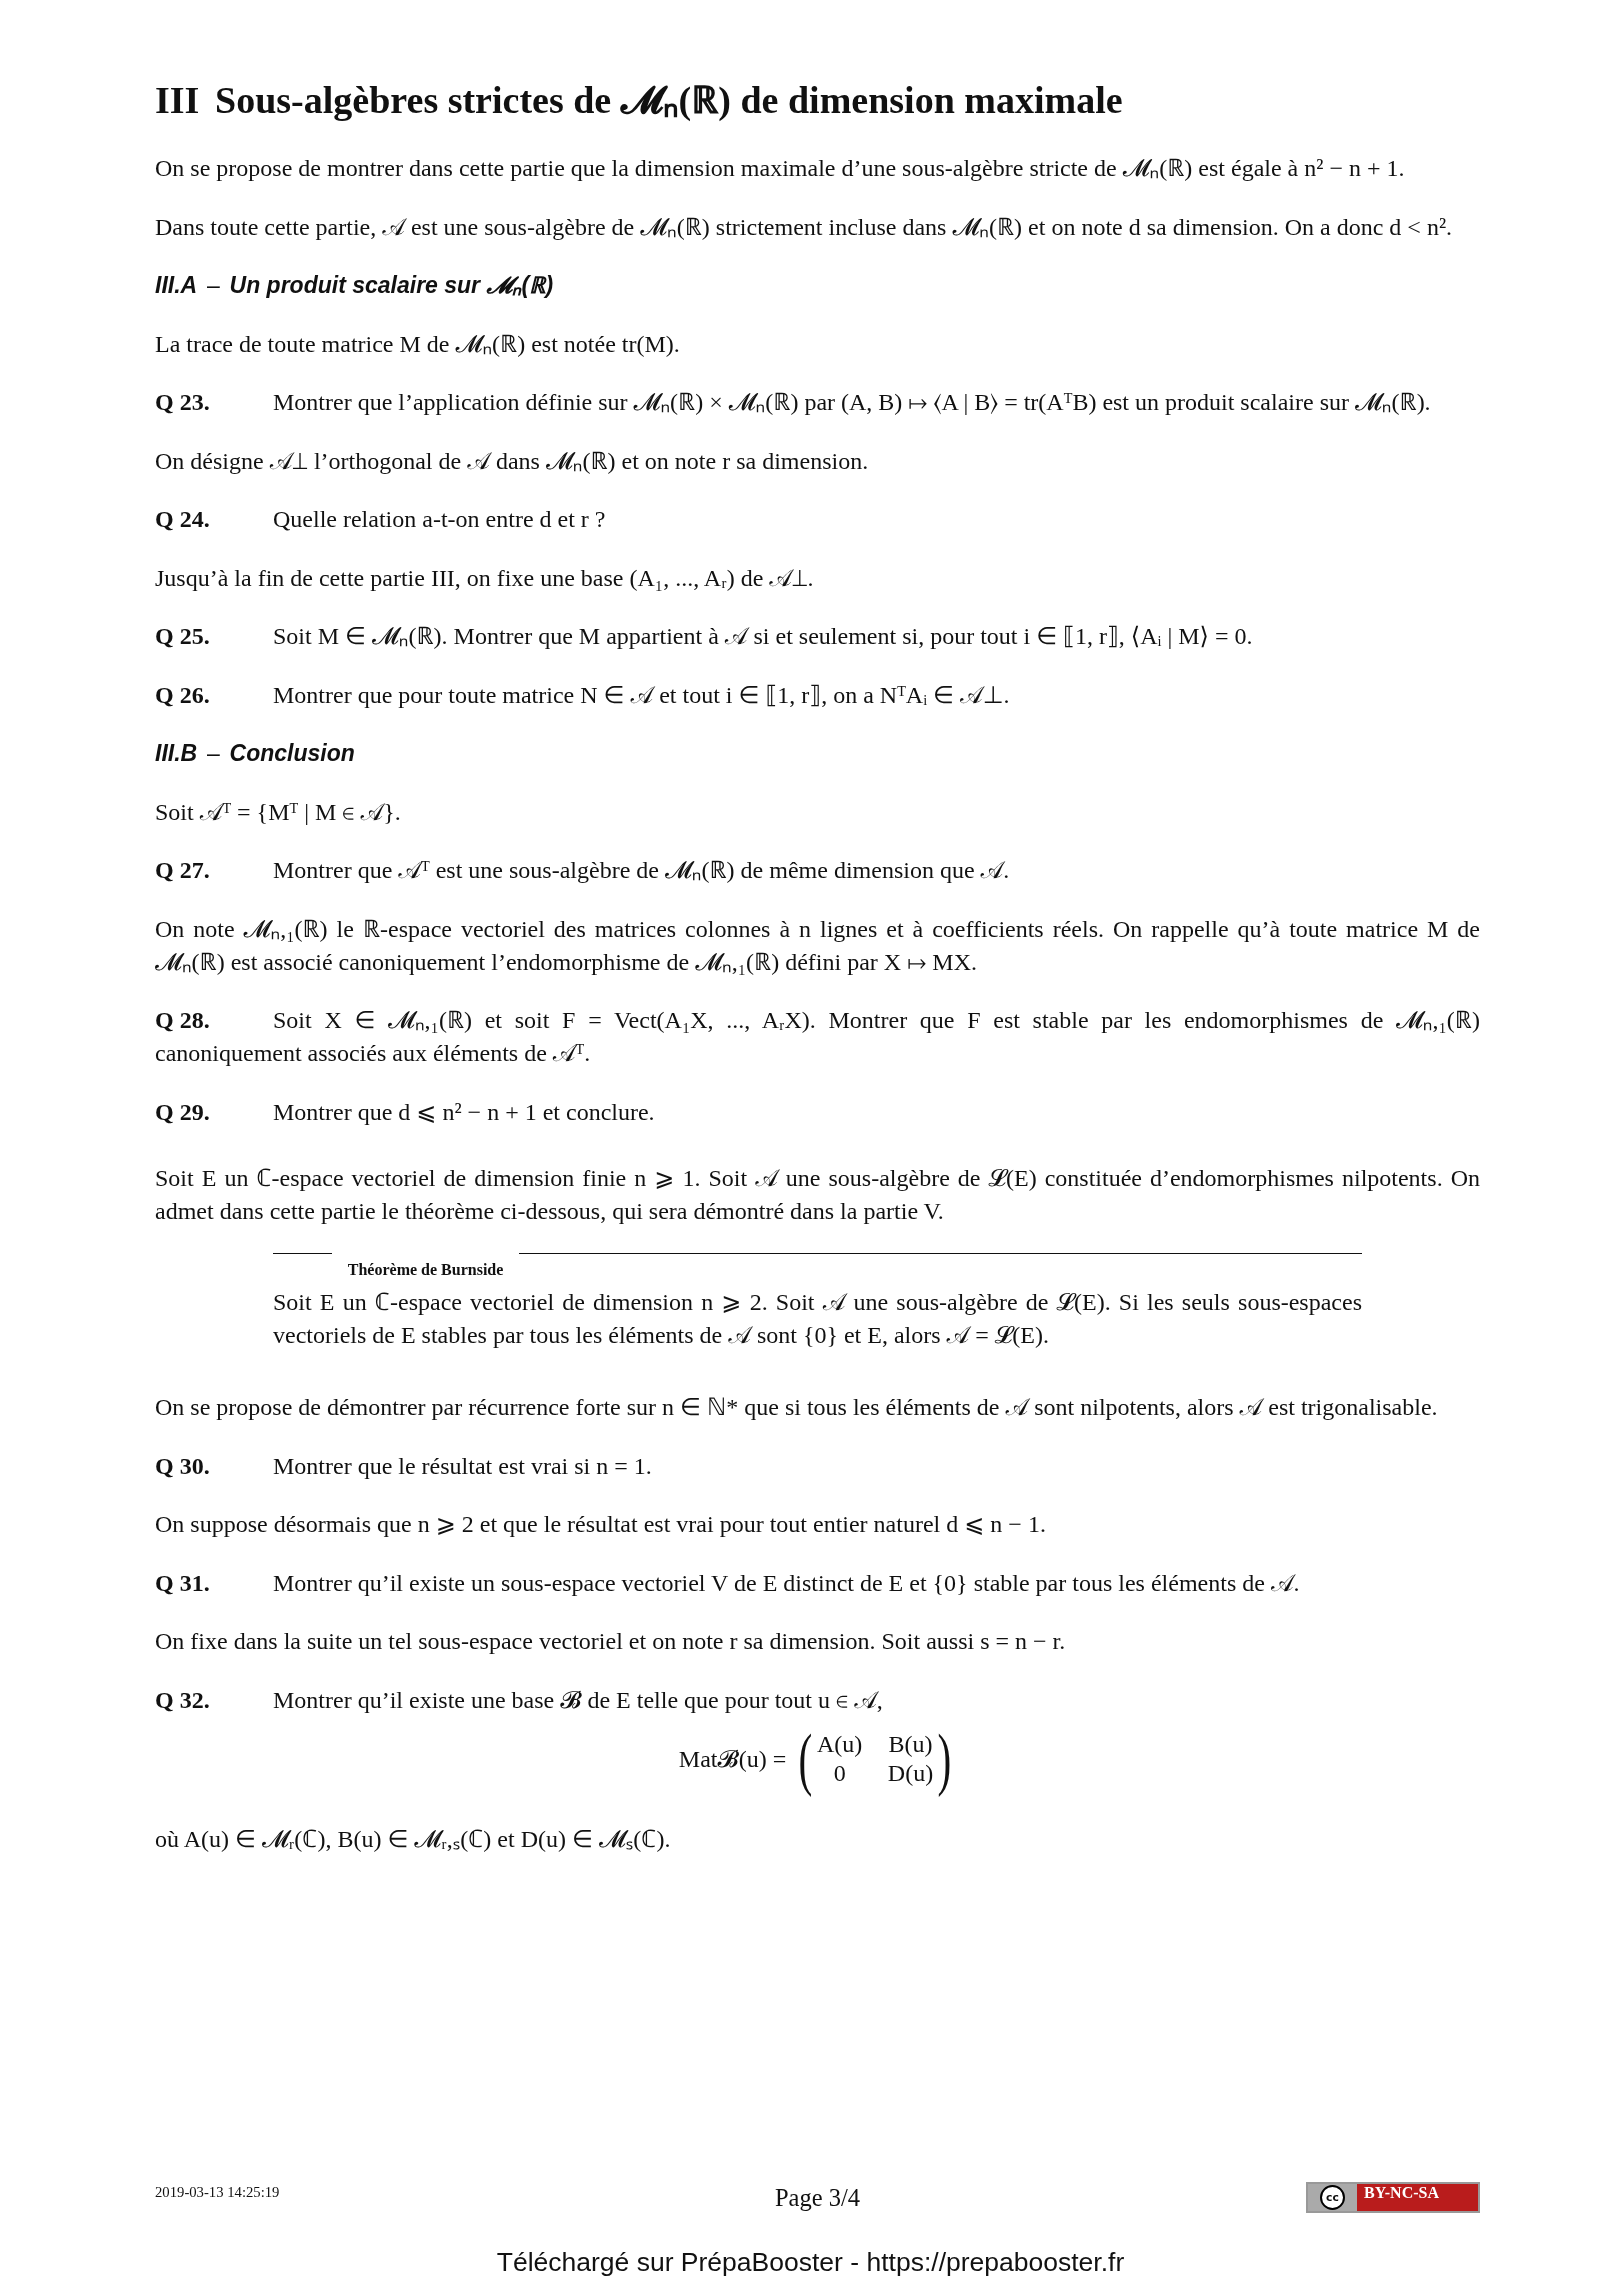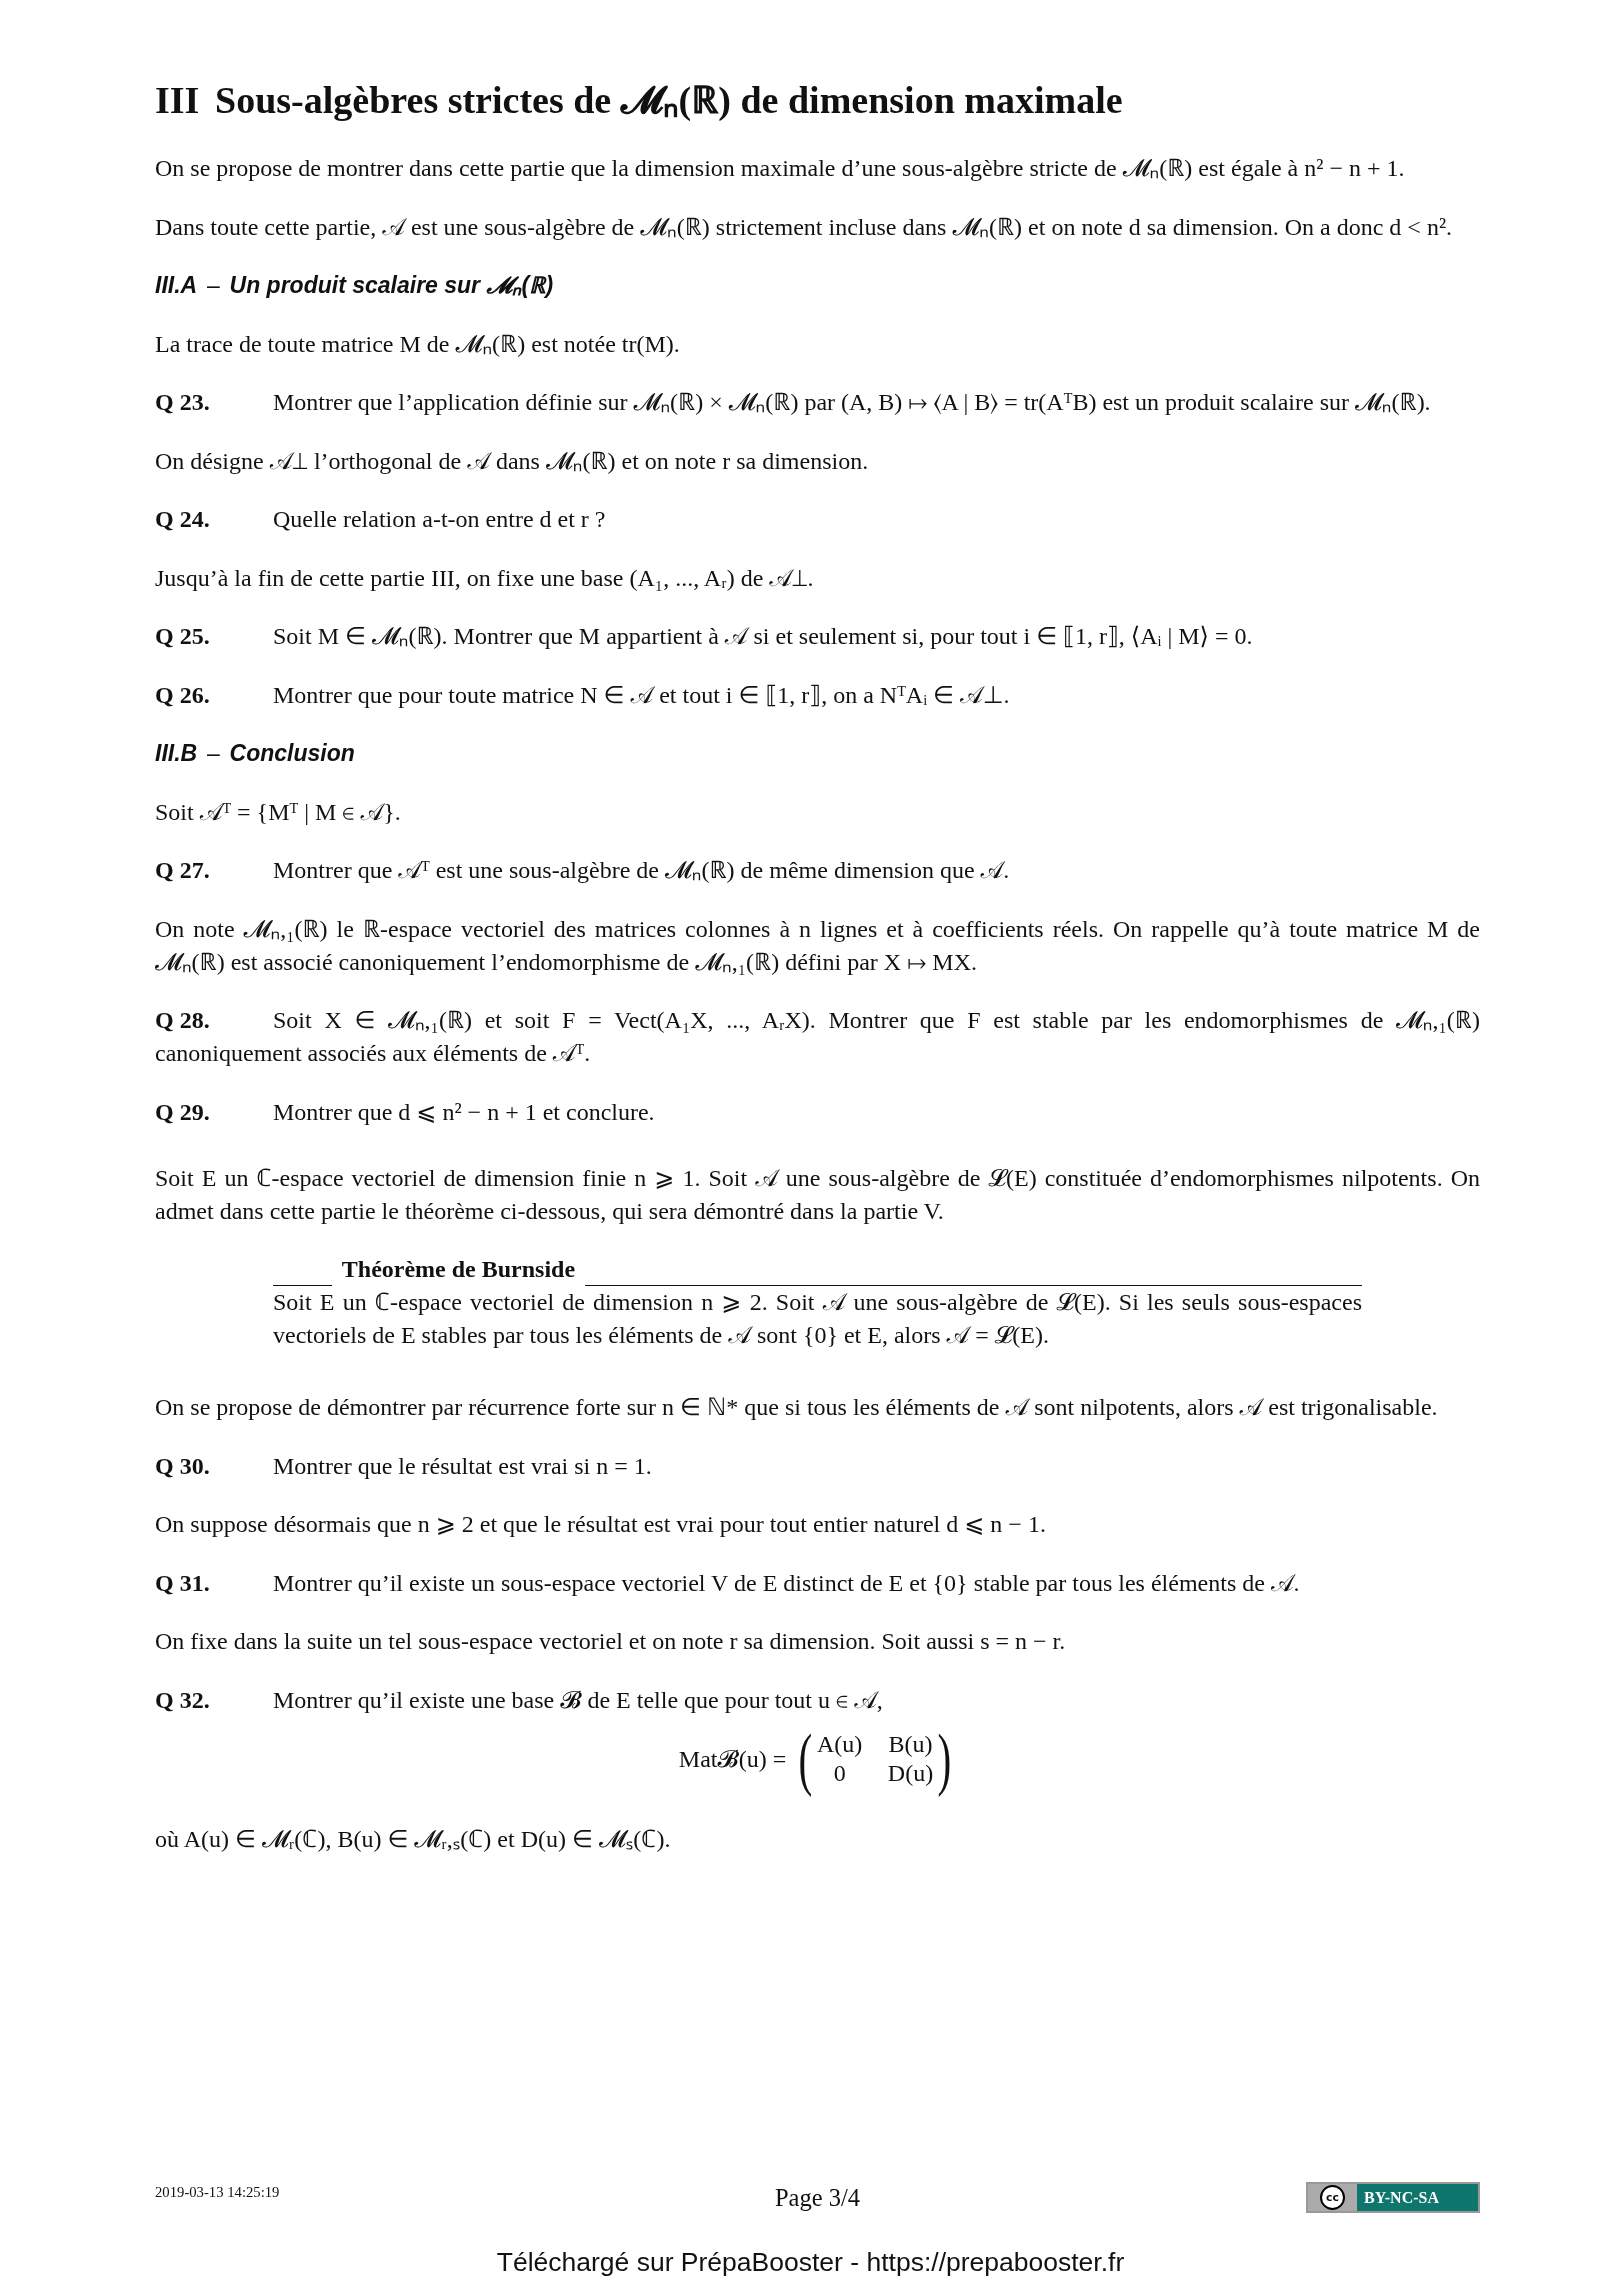--- a/index.html
+++ b/index.html
@@ -9,33 +9,33 @@
   }
   .page { position: absolute; left: 155px; top: 76px; width: 1325px; }
   .sec-title { font-family: "Liberation Serif", serif; font-weight: bold; font-size: 38px; margin: 0 0 27.4px 0; line-height: 49px; }
   .sec-title .num { margin-right: 15.7px; }
   p, .q { font-family: "Liberation Serif", serif; font-size: 24px; line-height: 33px; margin: 0 0 25.5px 0; text-align: justify; }
   .sub { font-family: Liberation Sans, sans-serif; font-style: italic; font-weight: bold; font-size: 23px; line-height: 33px; margin: 0 0 25.5px 0; }
   .sub .dash { font-weight: normal; font-style: normal; margin: 0 9.8px; }
   .sub .rest { font-weight: bold; }
   .q .qlabel { font-weight: bold; display: inline-block; width: 118px; }
   .theorem { margin: 7.8px 118px 39px 118px; }
-  .theorem .thead { display: flex; align-items: flex-end; font-family: "Liberation Serif", serif; font-size: 24px; line-height: 33px; }
+  .theorem .thead { display: flex; align-items: flex-start; font-family: "Liberation Serif", serif; font-size: 16px; line-height: 33px; gap: 6px; }
   .theorem .thead .rule-l { width: 59px; border-top: 1.5px solid #111; margin-right: 9.8px; }
   .theorem .thead .rule-r { flex: 1; border-top: 1.5px solid #111; margin-left: 9.8px; }
   .theorem .thead .tt { font-weight: bold; }
   .theorem p { margin: 0; }
   .display { text-align: center; margin: 7.8px 0 29px 0; font-family: "Liberation Serif", serif; font-size: 24px; display: flex; justify-content: center; align-items: center; }
   .matrix { display: inline-flex; align-items: center; margin-left: 7.8px; }
   .paren { font-size: 69px; line-height: 69px; font-weight: 200; transform: scaleX(0.6); }
   .mgrid { display: grid; grid-template-columns: auto auto; column-gap: 25.5px; row-gap: 2px; text-align: center; }
   .footer { position: absolute; left: 155px; top: 2182px; width: 1325px; height: 39px; font-family: "Liberation Serif", serif; }
   .footer .date { position: absolute; left: 0; top: 2px; font-size: 14.7px; }
   .footer .pagenum { position: absolute; left: 0; right: 0; text-align: center; top: 2px; font-size: 24.5px; }
-  .footer .cc { position: absolute; right: 0; top: 0; width: 174px; height: 31px; background: #0f766e; border: 2px solid #999; box-sizing: border-box; display: flex; align-items: center; }
+  .footer .cc { position: absolute; right: 0; top: 0; width: 174px; height: 31px; background: #b91c1c; border: 2px solid #999; box-sizing: border-box; display: flex; align-items: flex-start; }
   .footer .cc .ccbadge { width: 49px; height: 27.4px; background: #aaa; display: flex; align-items: center; justify-content: center; }
   .footer .cc .ccbadge span { width: 25.5px; height: 25.5px; border-radius: 50%; background: #fff; border: 2px solid #000; box-sizing: border-box; font-family: "DejaVu Sans", sans-serif; font-size: 10.8px; font-weight: bold; display: flex; align-items: center; justify-content: center; }
   .footer .cc .cctext { color: #fff; font-family: Liberation Serif, serif; font-weight: bold; font-size: 16px; padding-left: 7px; }
   .dl { position: absolute; left: 0; right: 0; top: 2247px; text-align: center; font-family: "Liberation Sans", sans-serif; font-size: 26.5px; }
 </style>
 </head>
 <body>
 
 <div class="page">
 

